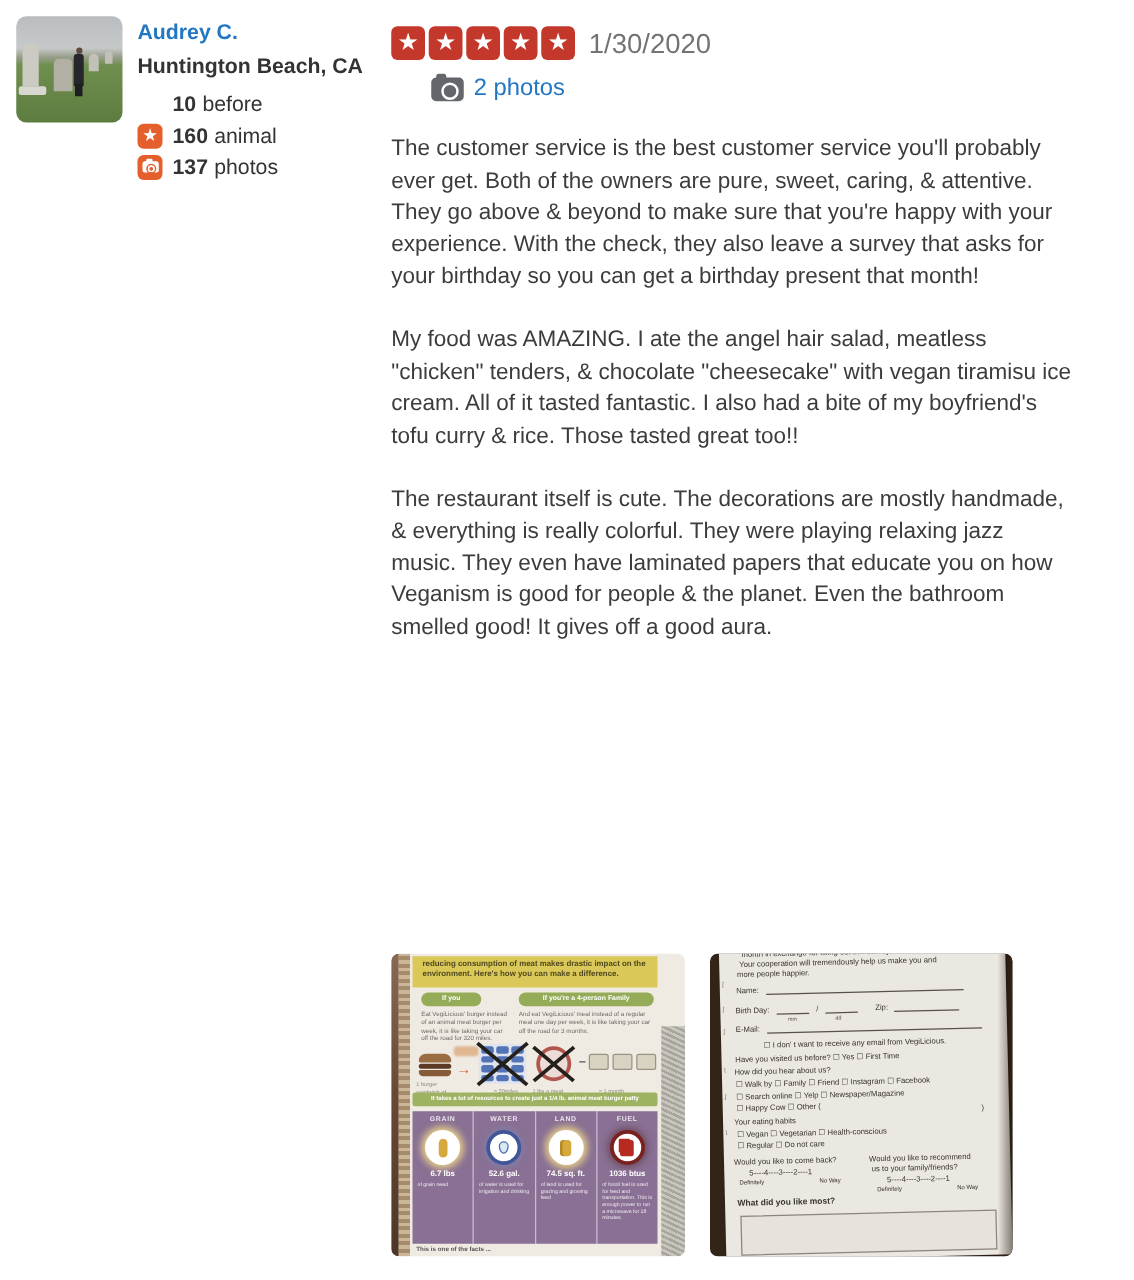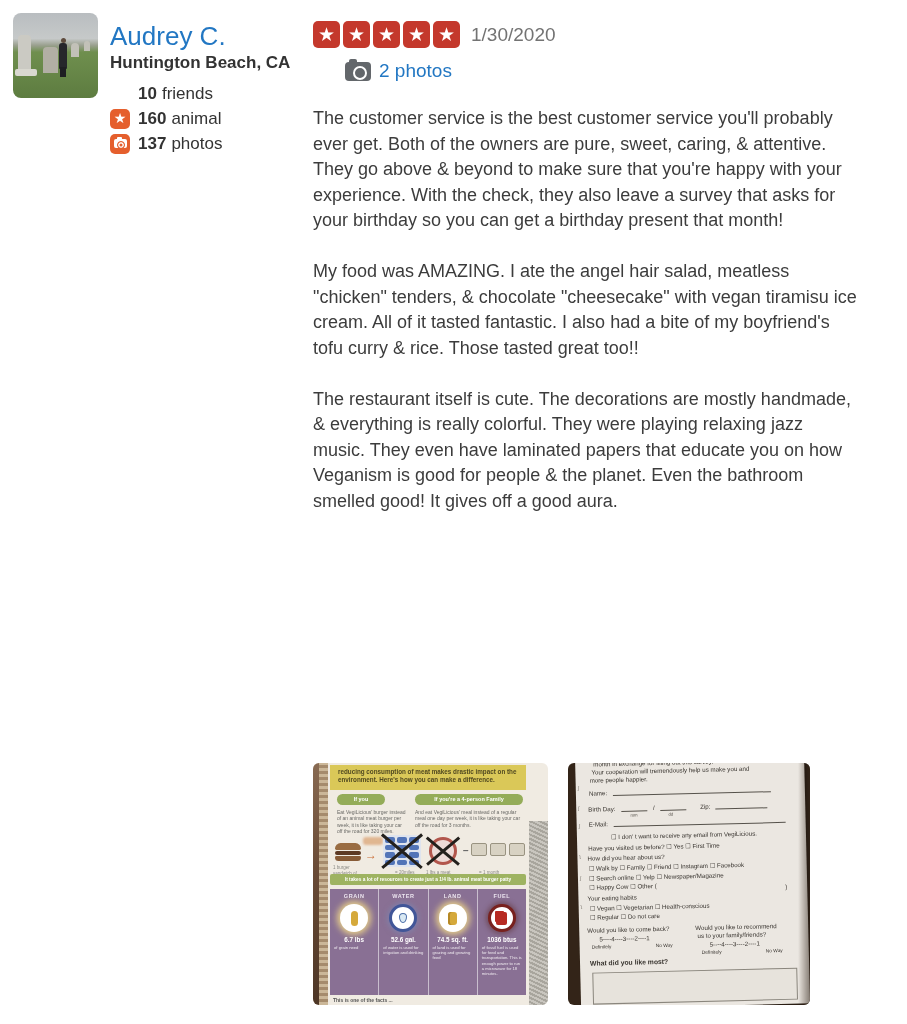--- a/index.html
+++ b/index.html
@@ -21,22 +21,22 @@
   .avatar .stone.s1 { left:5px; top:22px; width:13px; height:34px; background:#cbcac3; }
   .avatar .stone.s2 { left:30px; top:34px; width:15px; height:26px; background:#b2afa4; }
   .avatar .stone.s3 { left:58px; top:30px; width:8px; height:14px; }
   .avatar .stone.s4 { left:71px; top:28px; width:6px; height:10px; }
   .avatar .slab { position:absolute; left:2px; top:56px; width:22px; height:7px; background:#d9d8d0; border-radius:2px; }
   .avatar .person { position:absolute; left:46px; top:30px; width:8px; height:26px; background:#26262b; border-radius:3px 3px 1px 1px; }
   .avatar .person::before { content:""; position:absolute; left:1.5px; top:-5px; width:5px; height:5px; border-radius:50%; background:#5d4a3c; }
   .avatar .person::after { content:""; position:absolute; left:1px; top:24px; width:6px; height:10px; background:#1e1e22; }
   .user-info { position:absolute; left:97px; top:0; width:200px; }
   .user-name {
-    display:block; font-size:26px; font-weight:normal; color:#2277c3;
-    text-decoration:none; cursor:pointer; line-height:26px; margin-top:10px;
+    display:block; font-size:17px; font-weight:bold; color:#2277c3;
+    text-decoration:none; cursor:pointer; line-height:26px; margin-top:0;
   }
   .user-location { font-size:17px; font-weight:bold; color:#333; line-height:22px; margin-top:3px; }
   .stats { list-style:none; margin-top:7px; }
   .stats li { display:flex; align-items:center; height:25px; font-size:17px; color:#333; }
   .stats .num { font-weight:bold; margin-right:5px; }
   .ic { width:20px; height:20px; margin-right:8px; position:relative; flex:0 0 20px; }
   
   .ic-friends .p1,.ic-friends .p2 { position:absolute; width:9px; height:18px; top:1px; }
   .ic-friends .p1 { left:0; }
   .ic-friends .p2 { left:10px; }
@@ -53,21 +53,21 @@
   .cam .lens { position:absolute; left:4.5px; top:2.5px; width:4px; height:4px; border-radius:50%; background:#e55f2d; }
 
   
   .review-main { position:absolute; left:313px; top:21px; width:545px; }
   .rating-row { display:flex; align-items:center; }
   .stars { display:flex; gap:3px; }
   .star-box {
     width:27px; height:27px; background:#c4382c; border-radius:5px;
     color:#fff; font-size:19px; line-height:27px; text-align:center; display:block;
   }
-  .review-date { margin-left:11px; font-size:19px; color:#737373; }
+  .review-date { margin-left:11px; font-size:22px; color:#737373; }
   .photos-link-row { display:flex; align-items:center; margin-top:11px; height:24px;margin-left:32px; }
   .gray-cam { position:relative; width:26px; height:19px; background:#63676b; border-radius:4px; margin-right:8px; }
   .gray-cam::before { content:""; position:absolute; left:4px; top:-3px; width:8px; height:4px; background:#63676b; border-radius:2px 2px 0 0; }
   .gray-cam::after { content:""; position:absolute; left:8px; top:4.5px; width:10px; height:10px; border-radius:50%; background:#63676b; border:2.5px solid #fff; }
   .photos-link { font-size:19px; color:#2277c3; text-decoration:none; cursor:pointer; }
   .review-text { margin-top:23px; font-size:18px; line-height:25.5px; color:#3c3c3c; }
   .review-text p { margin-bottom:25.5px; }
 
   
   .photo-row { position:absolute; left:313px; top:763px; display:flex; gap:20px; }
@@ -164,21 +164,21 @@
   <div class="user-info">
     <a class="user-name">Audrey C.</a>
     <div class="user-location">Huntington Beach, CA</div>
     <ul class="stats">
       <li>
         <span class="ic ic-friends">
           <span class="p1"><span class="head"></span><span class="bod"></span></span>
           <span class="p2"><span class="head"></span><span class="bod"></span></span>
         </span>
         <span class="num">10</span>
-        <span>friends</span>
+        <span>before</span>
       </li>
       <li>
         <span class="ic">
           <span class="sq">
               <span class="star-glyph">★</span>
             </span>
         </span>
         <span class="num">160</span>
         <span>animal</span>
       </li>

